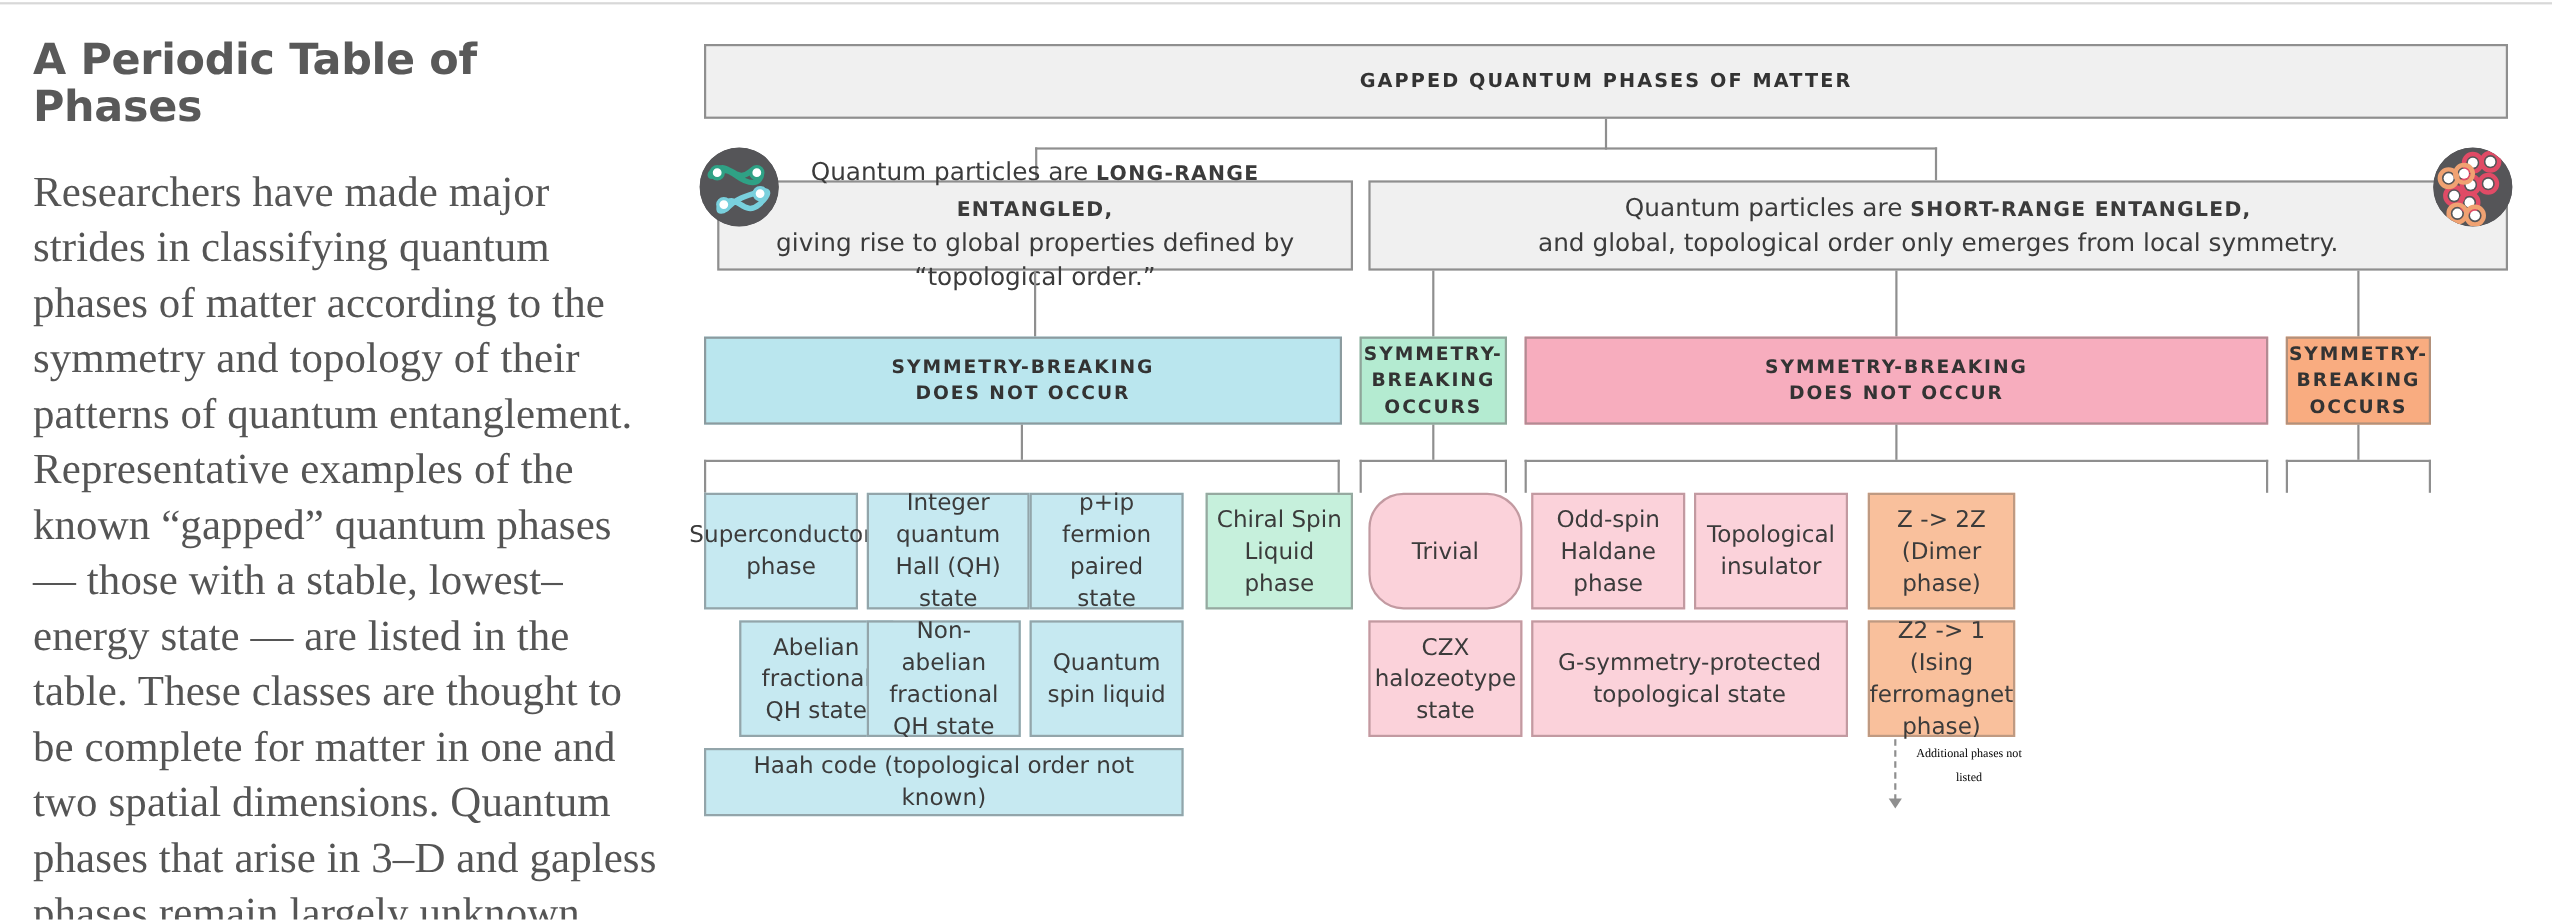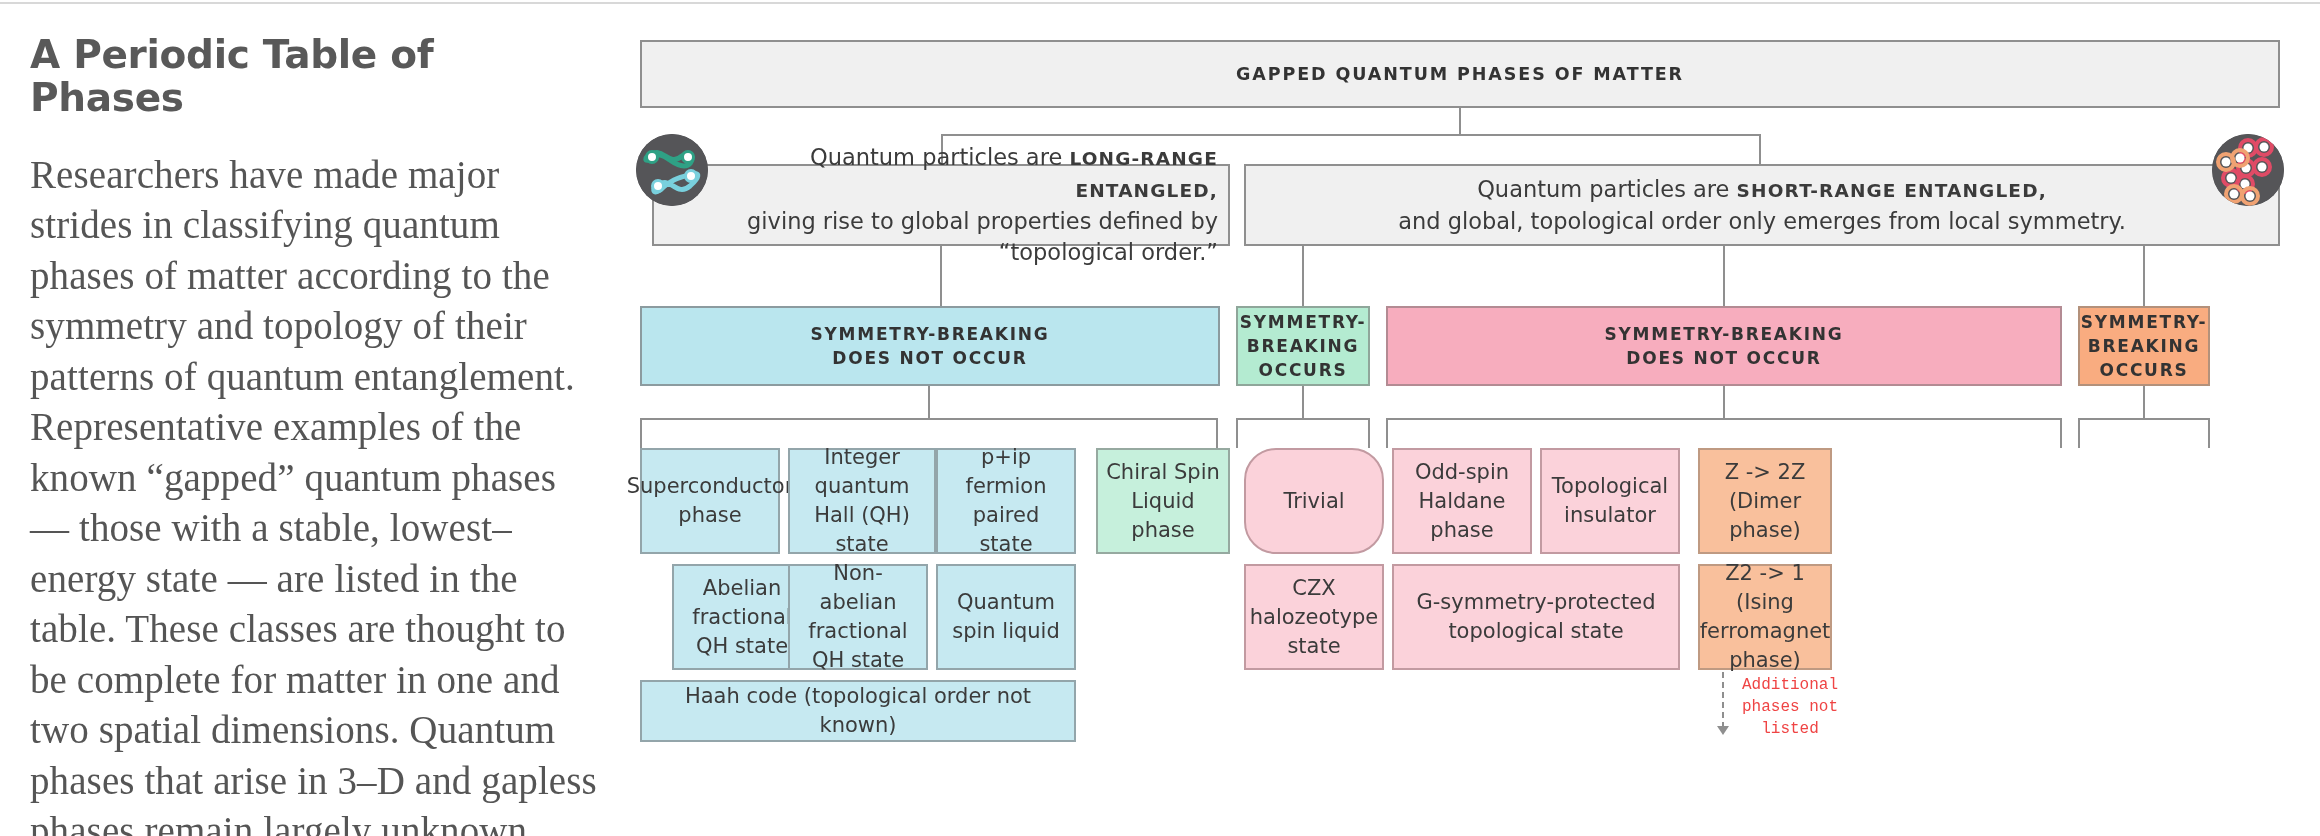--- a/index.html
+++ b/index.html
@@ -47,21 +47,21 @@
     color:#333;
   }
 
   
   .stmt{
     top:124px;height:82px;background:#f0f0f0;
     font-size:22.5px;line-height:31px;color:#3b3b3b;
     font-family:"DejaVu Sans", sans-serif;
     padding:0 10px;
   }
-  .stmt-left{left:12px;width:578px;text-align:right;}
+  .stmt-left{left:12px;width:578px;}
   .stmt-right{left:604px;width:1036px;}
   .stmt .sc{font-size:18.5px;font-weight:700;letter-spacing:1.15px;}
 
   
   .cat{
     top:266px;height:80px;
     font-family:"DejaVu Sans", sans-serif;
     font-size:17px;font-weight:700;letter-spacing:1.75px;line-height:24px;
     color:#333;
   }
@@ -92,22 +92,22 @@
   
   .ent-icon{
     position:absolute;width:72px;height:72px;border-radius:50%;
     background:#555558;overflow:hidden;
   }
   .ent-icon svg{display:block;width:72px;height:72px;}
 
   
   .addnote{
     position:absolute;left:1452px;top:466px;width:120px;
-    font-family:Liberation Mono, monospace;
-    font-size:16px;line-height:22px;color:#ef4444;text-align:center;
+    font-family:Liberation Serif, serif;
+    font-size:11px;line-height:22px;color:#000000;text-align:center;
   }
   .dashline{
     position:absolute;left:1432px;top:454px;width:0;height:58px;
     border-left:2px dashed #8f8f8f;
   }
   .dasharrow{
     position:absolute;left:1426px;top:508px;
     width:0;height:0;
     border-left:6px solid transparent;border-right:6px solid transparent;
     border-top:9px solid #8f8f8f;

